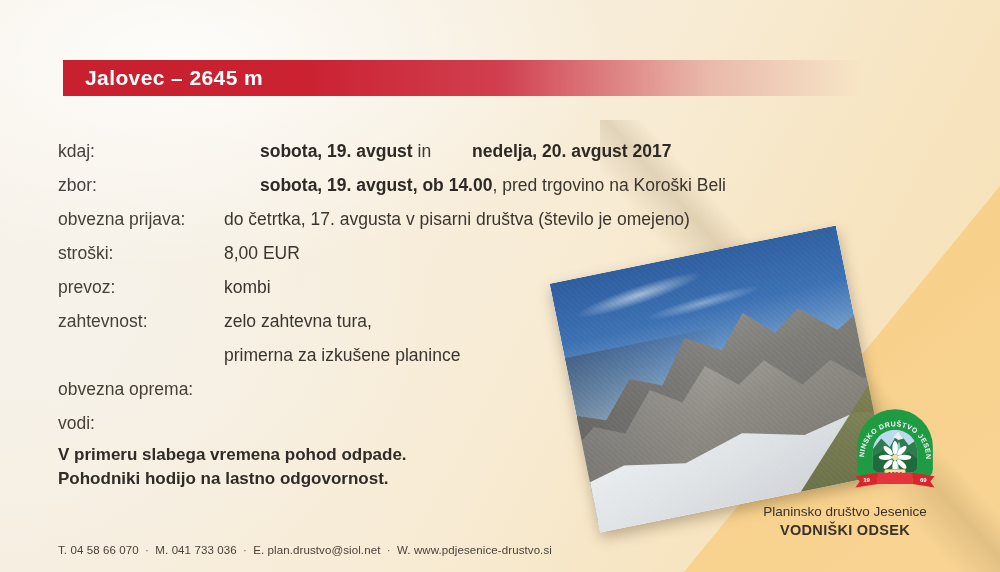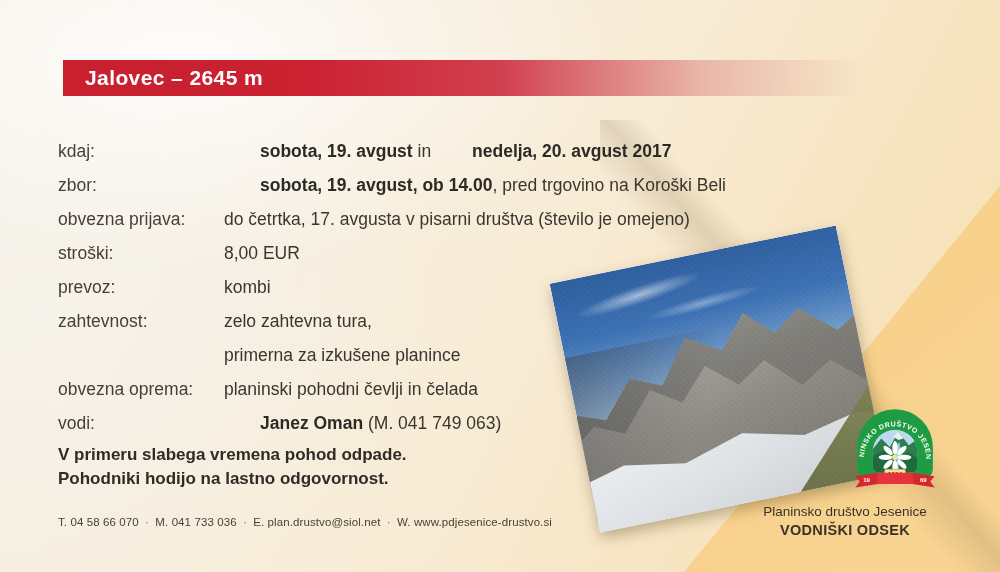--- a/index.html
+++ b/index.html
@@ -106,21 +106,21 @@
     font-weight: bold;
     color: #2f2b26;
     line-height: 1.42;
   }
   .notice div { white-space: nowrap; }
 
   
   .contact {
     position: absolute;
     left: 58px;
-    top: 516px;
+    top: 544px;
     font-size: 11.5px;
     color: #4a423a;
     letter-spacing: 0.1px;
     white-space: nowrap;
   }
   .contact .sep { padding: 0 3px; color: #6b6258; }
 
   
   .photo-wrap {
     position: absolute;
@@ -243,25 +243,23 @@
       <div class="row">
         <div class="lbl">zahtevnost:</div>
         <div class="val"><span>zelo zahtevna tura,</span></div>
       </div>
       <div class="row">
         <div class="lbl"></div>
         <div class="val"><span>primerna za izkušene planince</span></div>
       </div>
       <div class="row">
         <div class="lbl">obvezna oprema:</div>
-        <div class="val"><span>planinski pohodni čevlji in čelada</span></div>
       </div>
       <div class="row">
         <div class="lbl">vodi:</div>
-        <div class="val"><b>Janez Oman</b><span> (M. 041 749 063)</span></div>
       </div>
     </div>
 
   <div class="notice">
     <div>V primeru slabega vremena pohod odpade.</div>
     <div>Pohodniki hodijo na lastno odgovornost.</div>
   </div>
 
   <div class="contact">
     <span>T.</span>

